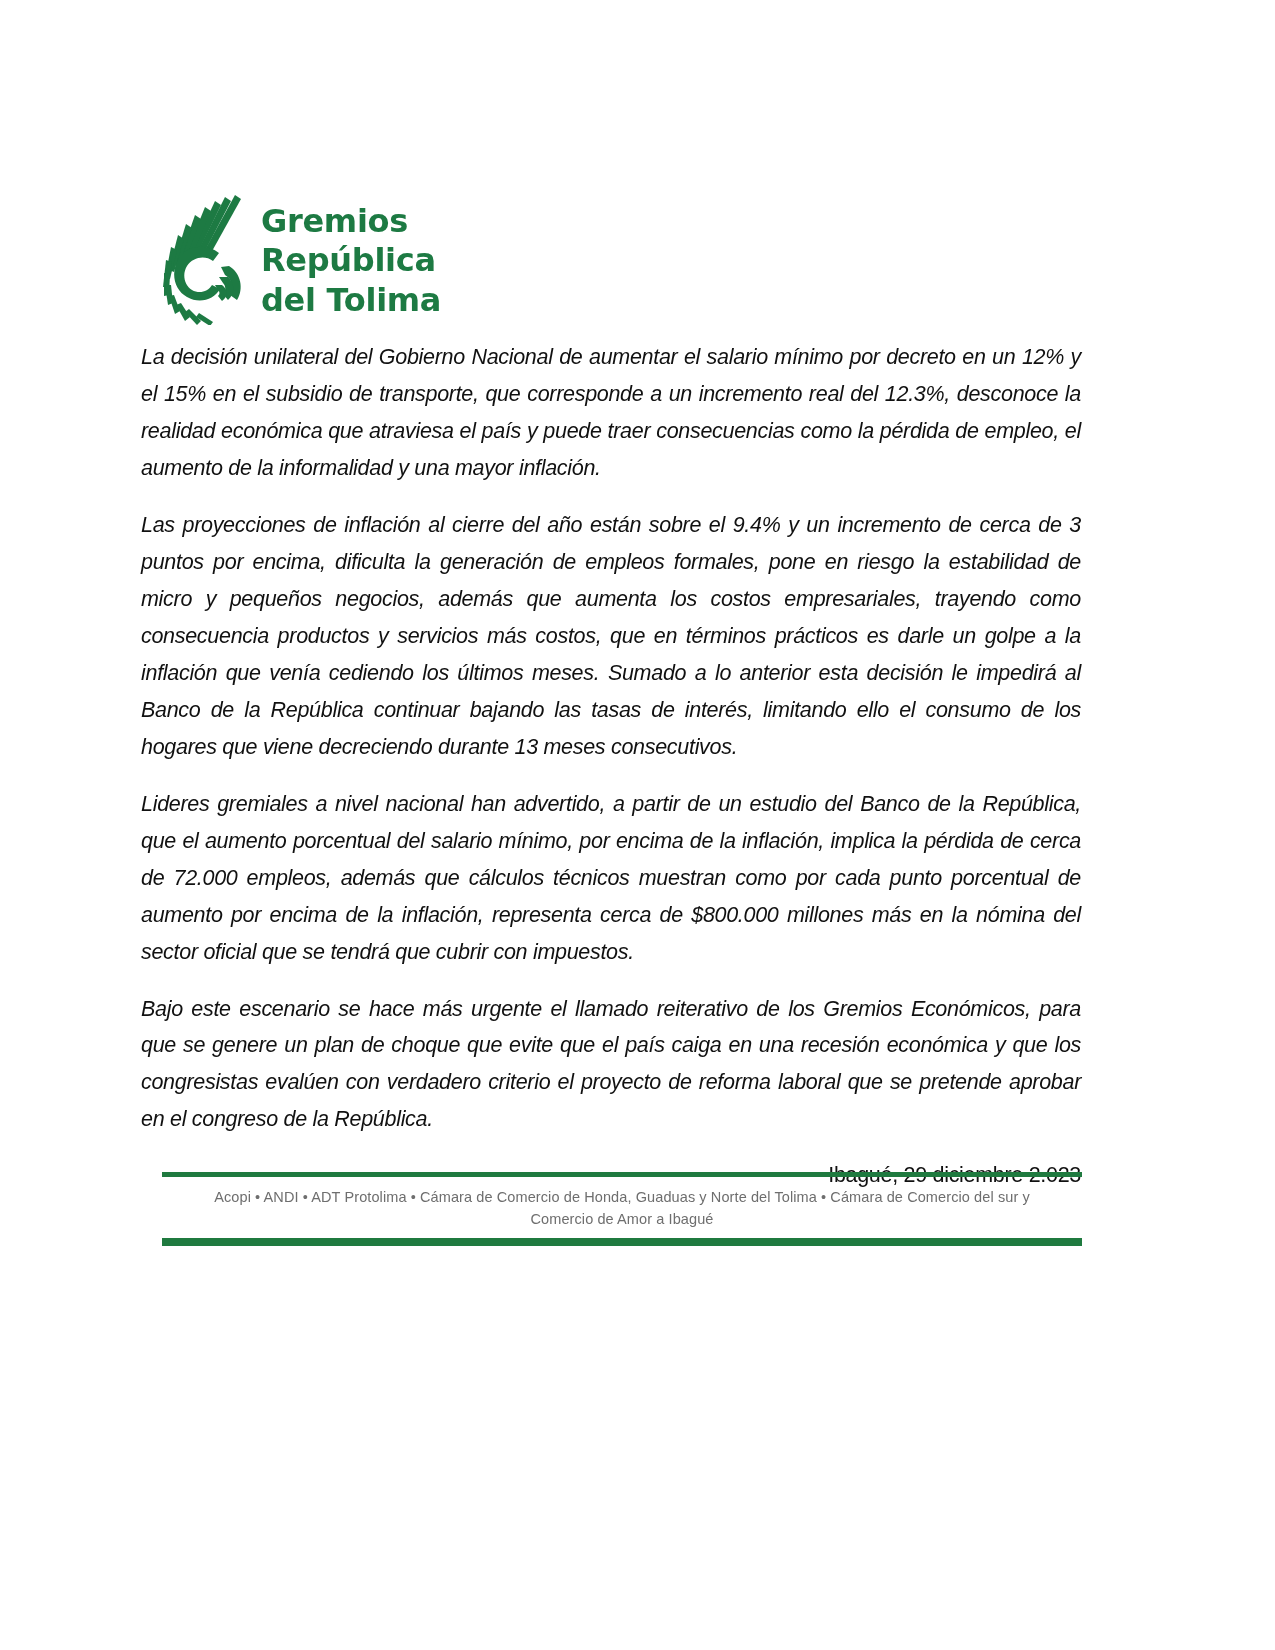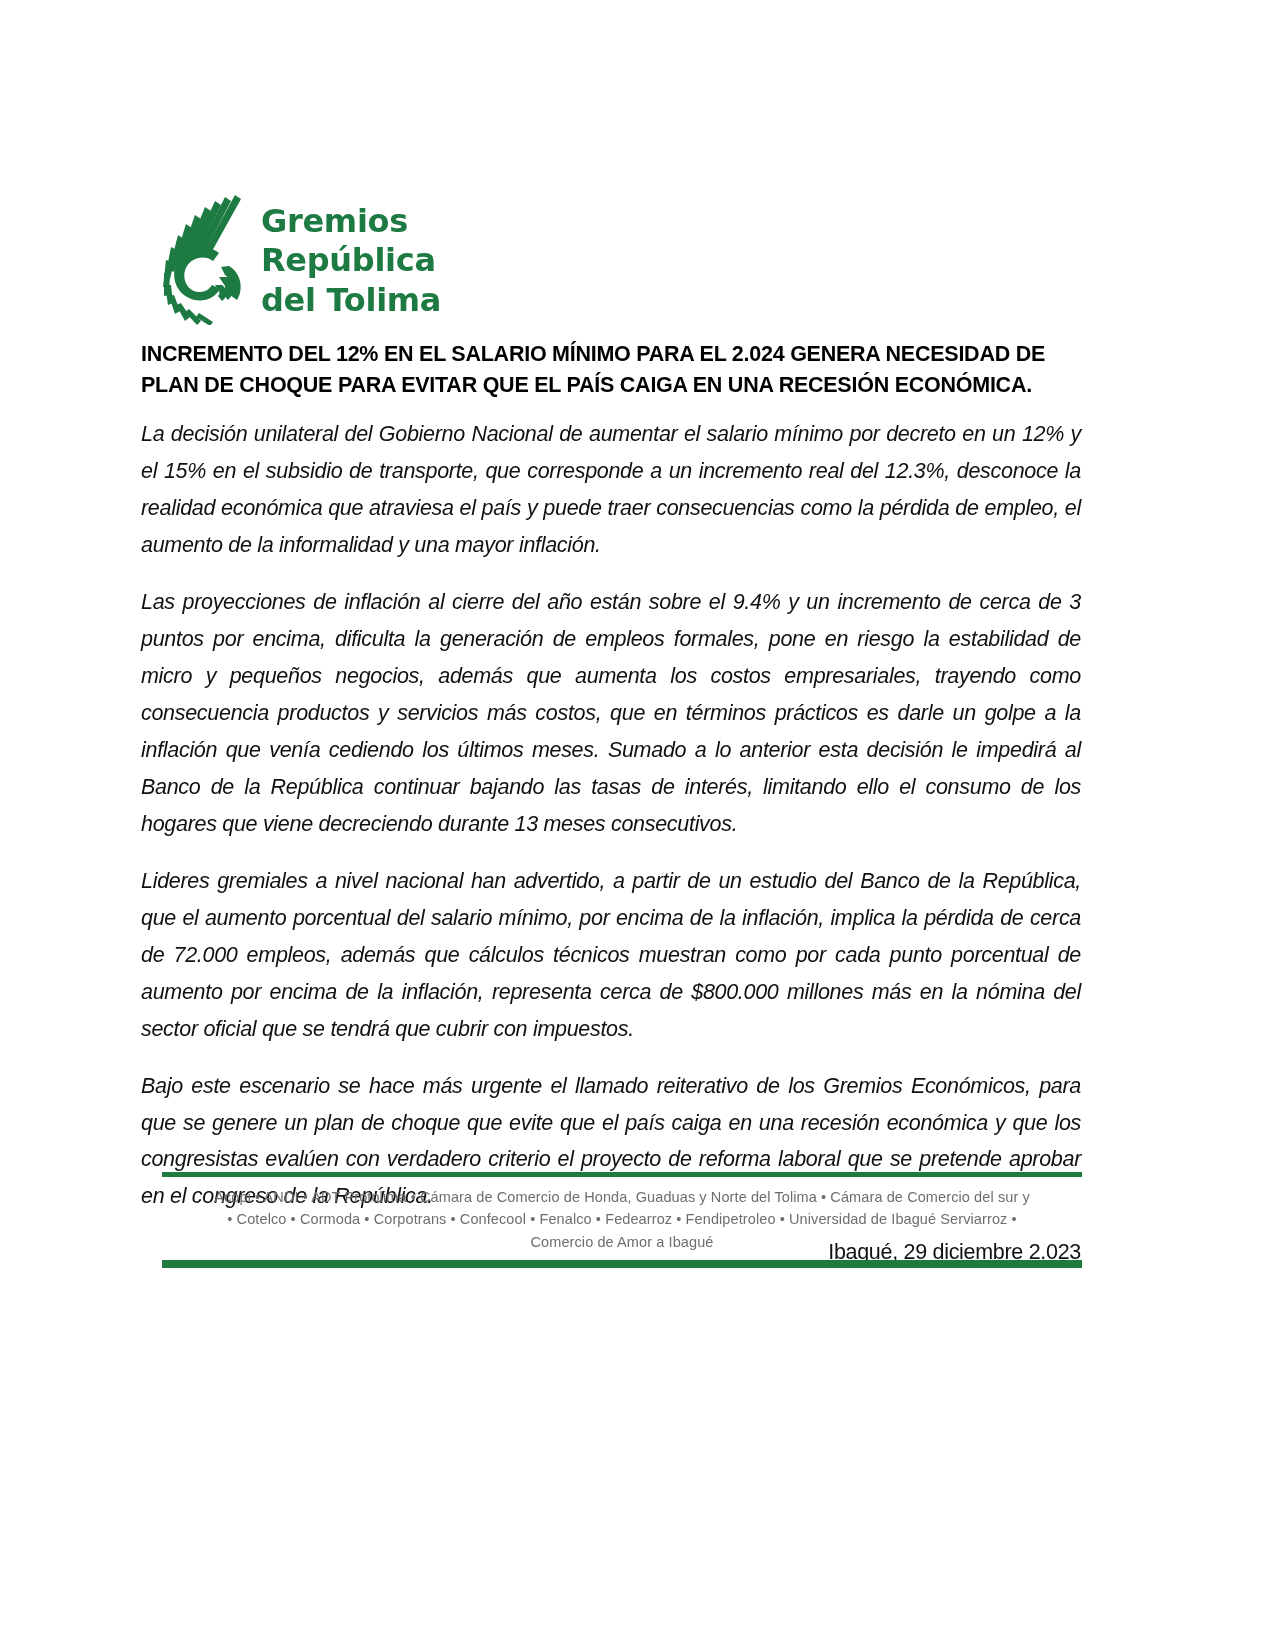--- a/index.html
+++ b/index.html
@@ -156,34 +156,32 @@
           </g>
         </svg>
       </div>
       <div class="logo-words">
         <div>Gremios</div>
         <div>República</div>
         <div>del Tolima</div>
       </div>
     </div>
 
-    <h1 class="doc-title">INCREMENTO DEL 12% EN EL SALARIO MÍNIMO PARA EL 2.024 GENERA NECESIDAD DE PLAN DE CHOQUE PARA EVITAR QUE EL PAÍS CAIGA EN UNA RECESIÓN ECONÓMICA.</h1>
 
     <p class="para">La decisión unilateral del Gobierno Nacional de aumentar el salario mínimo por decreto en un 12% y el 15% en el subsidio de transporte, que corresponde a un incremento real del 12.3%, desconoce la realidad económica que atraviesa el país y puede traer consecuencias como la pérdida de empleo, el aumento de la informalidad y una mayor inflación.</p>
     <p class="para">Las proyecciones de inflación al cierre del año están sobre el 9.4% y un incremento de cerca de 3 puntos por encima, dificulta la generación de empleos formales, pone en riesgo la estabilidad de micro y pequeños negocios, además que aumenta los costos empresariales, trayendo como consecuencia productos y servicios más costos, que en términos prácticos es darle un golpe a la inflación que venía cediendo los últimos meses. Sumado a lo anterior esta decisión le impedirá al Banco de la República continuar bajando las tasas de interés, limitando ello el consumo de los hogares que viene decreciendo durante 13 meses consecutivos.</p>
     <p class="para">Lideres gremiales a nivel nacional han advertido, a partir de un estudio del Banco de la República, que el aumento porcentual del salario mínimo, por encima de la inflación, implica la pérdida de cerca de 72.000 empleos, además que cálculos técnicos muestran como por cada punto porcentual de aumento por encima de la inflación, representa cerca de $800.000 millones más en la nómina del sector oficial que se tendrá que cubrir con impuestos.</p>
     <p class="para">Bajo este escenario se hace más urgente el llamado reiterativo de los Gremios Económicos, para que se genere un plan de choque que evite que el país caiga en una recesión económica y que los congresistas evalúen con verdadero criterio el proyecto de reforma laboral que se pretende aprobar en el congreso de la República.</p>
 
     <p class="date-line">Ibagué, 29 diciembre 2.023</p>
 
   </div>
 
   <div class="footer">
     <div class="rule-top"></div>
     <div class="footer-text">
       <div>Acopi • ANDI • ADT Protolima • Cámara de Comercio de Honda, Guaduas y Norte del Tolima • Cámara de Comercio del sur y</div>
-      <div>• Cotelco • Cormoda • Corpotrans •  Confecool • Fenalco • Fedearroz • Fendipetroleo • Universidad de Ibagué  Serviarroz •</div>
       <div>Comercio de Amor a Ibagué</div>
     </div>
     <div class="rule-bottom"></div>
   </div>
 
 </div>
 
 </body></html>

